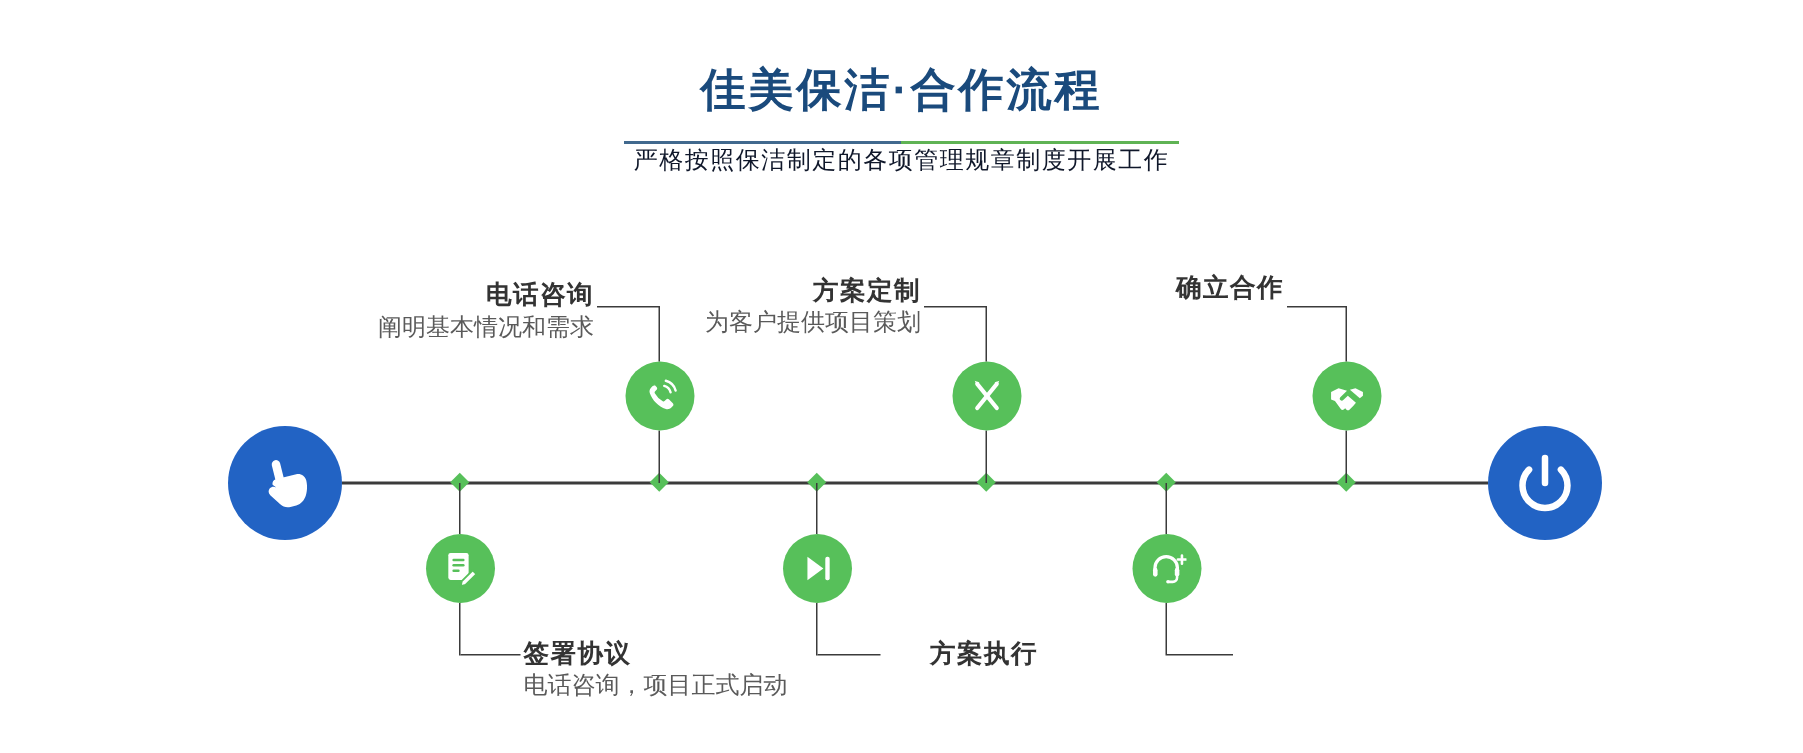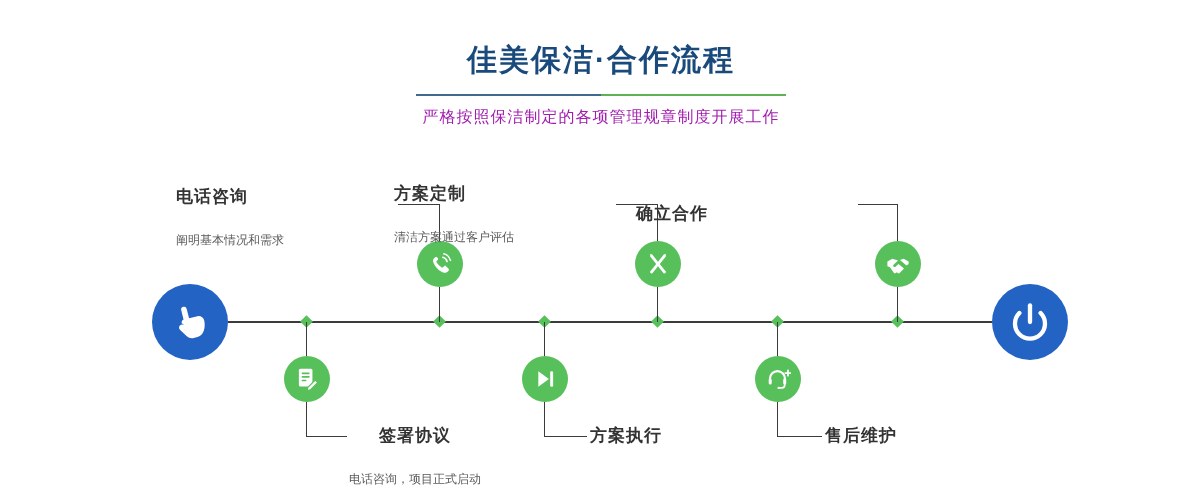--- a/index.html
+++ b/index.html
@@ -5,21 +5,21 @@
   * { margin:0; padding:0; box-sizing:border-box; }
   html,body { background:#fff; }
   body { font-family:"Liberation Sans","DejaVu Sans",sans-serif; }
   .page { position:relative; width:1202px; height:502px; background:#fff; overflow:hidden; margin:0 auto; }
 
   
   .header { position:absolute; top:40px; left:0; width:100%; text-align:center; }
   .title { font-size:30px; font-weight:bold; color:var(--title-navy,#1a4a7c); letter-spacing:2px; }
   .title-underline { width:370px; height:2px; margin:13px auto 0;
     background:linear-gradient(to right, #41698e 0 50%, #5fb354 50% 100%); }
-  .subtitle { margin-top:11px; font-size:16px; color:#a21caf; letter-spacing:1px; }
+  .subtitle { margin-top:1px; font-size:16px; color:#0f172a; letter-spacing:1px; }
 
   
   .timeline { position:absolute; inset:0; }
   .main-line { position:absolute; left:228px; top:321px; width:764px; height:2px; background:var(--line-dark,#3b3b3b); }
 
   .endpoint { position:absolute; width:76px; height:76px; border-radius:50%;
     background:var(--accent-blue,#2263c4); display:flex; align-items:center; justify-content:center; }
   .endpoint svg { width:40px; height:40px; display:block; }
   .endpoint.start { left:152px; top:284px; }
   .endpoint.end   { left:992px; top:284px; }
@@ -32,23 +32,23 @@
     background:var(--accent-green,#57c05a); display:flex; align-items:center; justify-content:center; }
   .node svg { width:26px; height:26px; display:block; }
   .node svg .cut { fill:var(--accent-green,#57c05a); }
   .node svg .pencil { stroke:var(--accent-green,#57c05a); stroke-width:1.1; }
 
   .vline { position:absolute; width:1px; background:var(--line-dark,#3b3b3b); }
   .hline { position:absolute; height:1px; background:var(--line-dark,#3b3b3b); }
 
   .step-text { position:absolute; }
   .step-text .label { font-size:17px; font-weight:bold; color:#333; letter-spacing:1px; white-space:nowrap; }
-  .step-text .desc  { margin-top:24px; font-size:12px; color:#5a5a5a; white-space:nowrap; }
-  .step-text.top-text { width:220px; text-align:left; }
-  .step-text.bottom-text { text-align:center; }
+  .step-text .desc  { margin-top:0; font-size:16px; color:#5a5a5a; white-space:nowrap; }
+  .step-text.top-text { width:220px; text-align:right; }
+  .step-text.bottom-text { text-align:left; }
 </style>
 </head>
 <body>
 
 <div class="page">
 
   <div class="header">
     <div class="title">佳美保洁·合作流程</div>
     <div class="title-underline"></div>
     <div class="subtitle">严格按照保洁制定的各项管理规章制度开展工作</div>
@@ -120,75 +120,74 @@
     <div>
       <div class="vline" style="left:544px;top:322px;height:34px"></div>
       <div class="node" style="left:522px;top:356px">
         <svg viewBox="0 0 24 24">
           <path d="M5.8 4.8v14.4L15.6 12z" fill="#fff"></path>
           <rect x="16.8" y="4.8" width="2.7" height="14.4" rx="1.2" fill="#fff"></rect>
         </svg>
       </div>
       <div class="vline" style="left:544px;top:402px;height:35px"></div>
       <div class="hline" style="left:545px;top:436px;width:42px"></div>
-      <div class="step-text bottom-text" style="left:590px;top:424px">
+      <div class="step-text bottom-text" style="left:620px;top:424px">
         <div class="label">方案执行</div>
       </div>
     </div>
 
     <div>
       <div class="vline" style="left:657px;top:287px;height:35px"></div>
       <div class="node" style="left:635px;top:241px">
         <svg viewBox="0 0 24 24">
           <g stroke="#fff" stroke-width="2.6" stroke-linecap="round">
             <line x1="6" y1="4.6" x2="18" y2="19.4"></line>
             <line x1="18" y1="4.6" x2="6" y2="19.4"></line>
           </g>
           <path d="M4.4 2.6l2.9 1.1-1.5 1.5z" fill="#fff"></path>
           <path d="M19.6 2.6l-2.9 1.1 1.5 1.5z" fill="#fff"></path>
         </svg>
       </div>
       <div class="vline" style="left:657px;top:204px;height:37px"></div>
       <div class="hline" style="left:616px;top:204px;width:42px"></div>
       <div class="step-text top-text" style="left:394px;top:182px">
         <div class="label">方案定制</div>
-        <div class="desc">清洁方案通过客户评估</div>
+        <div class="desc">为客户提供项目策划</div>
       </div>
     </div>
 
     <div>
       <div class="vline" style="left:777px;top:322px;height:34px"></div>
       <div class="node" style="left:755px;top:356px">
         <svg viewBox="0 0 24 24">
           <path d="M4.6 13v-1.4a6.9 6.9 0 0 1 13.8 0V13" fill="none" stroke="#fff" stroke-width="2"></path>
           <rect x="3.4" y="11.6" width="2.8" height="5.4" rx="1.4" fill="#fff"></rect>
           <rect x="16.8" y="11.6" width="2.8" height="5.4" rx="1.4" fill="#fff"></rect>
           <path d="M18.2 17v.6a2.6 2.6 0 0 1-2.6 2.6h-2.4" fill="none" stroke="#fff" stroke-width="1.6" stroke-linecap="round"></path>
           <circle cx="12.6" cy="20.2" r="1.1" fill="#fff"></circle>
           <path d="M21.2 4v5M18.7 6.5h5" stroke="#fff" stroke-width="1.6" stroke-linecap="round"></path>
         </svg>
       </div>
       <div class="vline" style="left:777px;top:402px;height:35px"></div>
       <div class="hline" style="left:778px;top:436px;width:44px"></div>
       <div class="step-text bottom-text" style="left:825px;top:424px">
-        <div class="label">售后维护</div>
       </div>
     </div>
 
     <div>
       <div class="vline" style="left:897px;top:287px;height:35px"></div>
       <div class="node" style="left:875px;top:241px">
         <svg viewBox="0 0 24 24">
           <g fill="#fff">
             <path d="M2.2 9.6l4.6-2.4 5.2 1.6-4.1 3.9c-.5.5-.5 1.3 0 1.8.5.5 1.3.5 1.8 0l2.8-2.6 5 4.2-1.7 2-2.3 2.3c-.5.5-1.3.5-1.8 0l-.8-.8-.9.7c-.5.4-1.3.4-1.7-.1L4.6 15l-2.4-.9z"></path>
             <path d="M21.8 9.6l-4.6-2.4-3.4 1 6.1 5.2 1.9-1.5z"></path>
           </g>
         </svg>
       </div>
       <div class="vline" style="left:897px;top:204px;height:37px"></div>
       <div class="hline" style="left:858px;top:204px;width:40px"></div>
-      <div class="step-text top-text" style="left:636px;top:202px">
+      <div class="step-text top-text" style="left:636px;top:180px">
         <div class="label">确立合作</div>
       </div>
     </div>
 
   </div>
 </div>
 
 </body></html>

